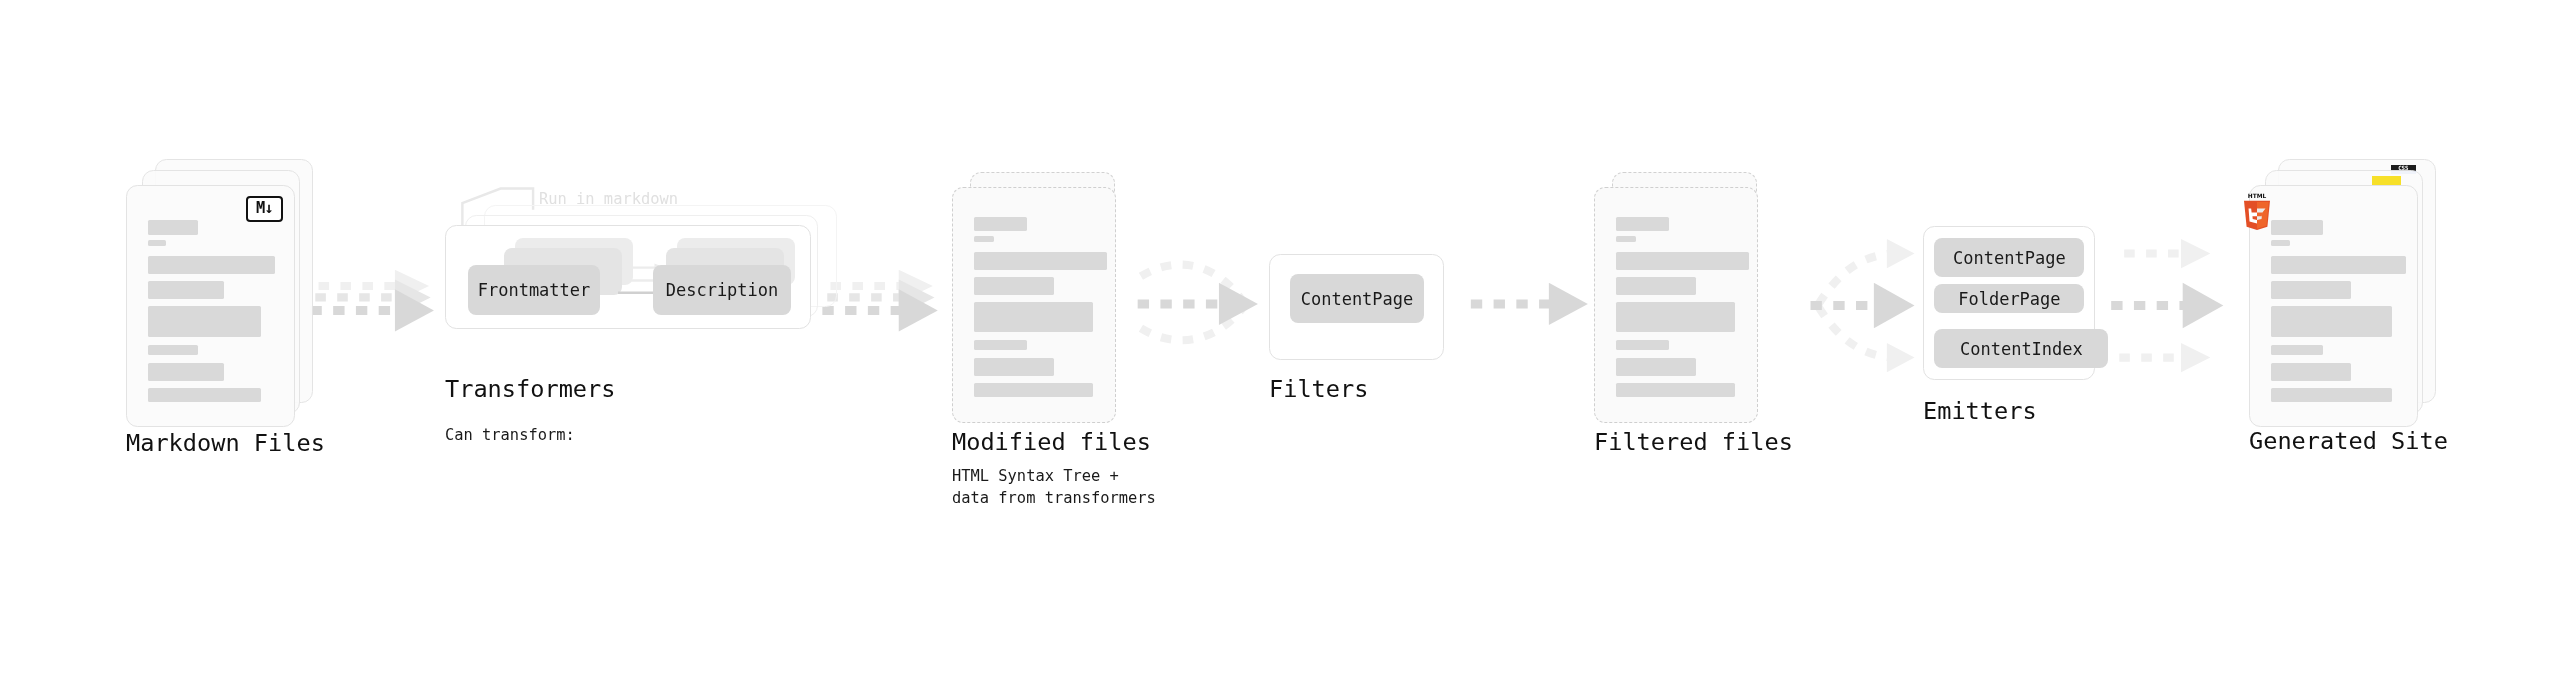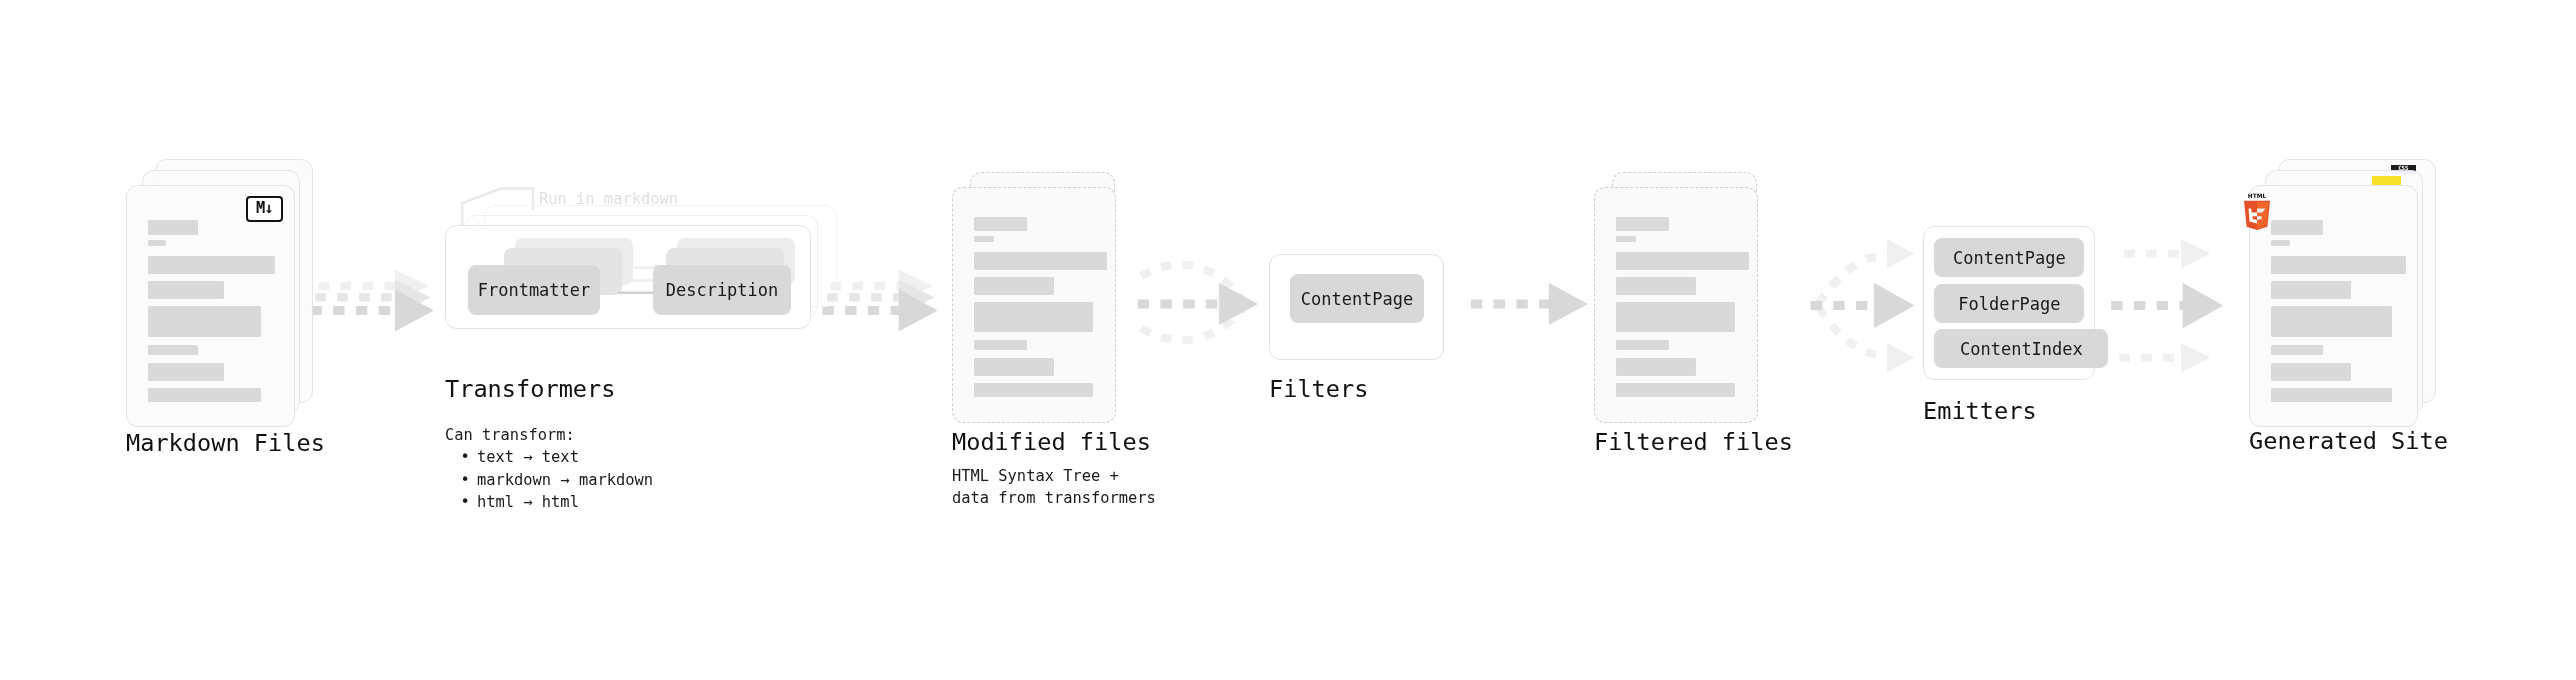--- a/index.html
+++ b/index.html
@@ -196,25 +196,20 @@
     </svg>
 
     <div class="chip" style="left:23px;top:76px;width:132px;height:50px;">Frontmatter</div>
     <div class="chip" style="left:208px;top:76px;width:138px;height:50px;">Description</div>
   </div>
   <div class="paralabel" style="left:539px;top:190px;">Run in markdown</div>
 
   <div class="title" style="left:445px;top:375px;">Transformers</div>
   <div class="ul" style="left:445px;top:424px;">
     <span class="lead">Can transform:</span>
-    <ul>
-      <li>text → text</li>
-      <li>markdown → markdown</li>
-      <li>html → html</li>
-    </ul>
   </div>
 
   <div class="node" style="left:952px;top:172px;">
     <div class="filestack" style="width:179px;height:260px;">
       <div class="sheet dashed back1" style="left:18px;top:0px;width:145px;height:236px;"></div>
       <div class="sheet dashed front" style="left:0px;top:14.6px;width:164px;height:236px;">
         <div class="bars" style="top:29px;">
           <div class="bar" style="width:53px;height:14px;"></div>
           <div class="bar" style="width:19.5px;height:5.7px;margin-top:-1.6px;margin-bottom:9.8px;"></div>
           <div class="bar" style="width:133px;height:18px;"></div>
@@ -252,21 +247,21 @@
           <div class="bar" style="width:119px;height:14.6px;"></div>
         </div>
       </div>
     </div>
   </div>
   <div class="title" style="left:1594px;top:428px;text-align:center;">Filtered files</div>
 
   <div class="node" style="left:1923px;top:226px;">
     <div class="group" style="left:0;top:0;width:172px;height:154px;"></div>
     <div class="chip" style="left:11.4px;top:12.2px;width:150px;height:39px;">ContentPage</div>
-    <div class="chip" style="left:11.4px;top:58px;width:150px;height:39px;">FolderPage</div>
+    <div class="chip" style="left:11.4px;top:58px;width:150px;height:29px;">FolderPage</div>
     <div class="chip" style="left:11.4px;top:103px;width:174px;height:39px;">ContentIndex</div>
   </div>
   <div class="title" style="left:1923px;top:397px;">Emitters</div>
 
   <div class="node" style="left:2249px;top:159px;">
     <div class="filestack" style="width:195px;height:268px;">
       <div class="sheet solid back2" style="left:29px;top:0px;width:158px;height:244px;">
         <div class="badge css-badge" style="right:19.5px;top:4.9px;">CSS</div>
       </div>
       <div class="sheet solid back1" style="left:16.3px;top:11.4px;width:158px;height:244px;">

